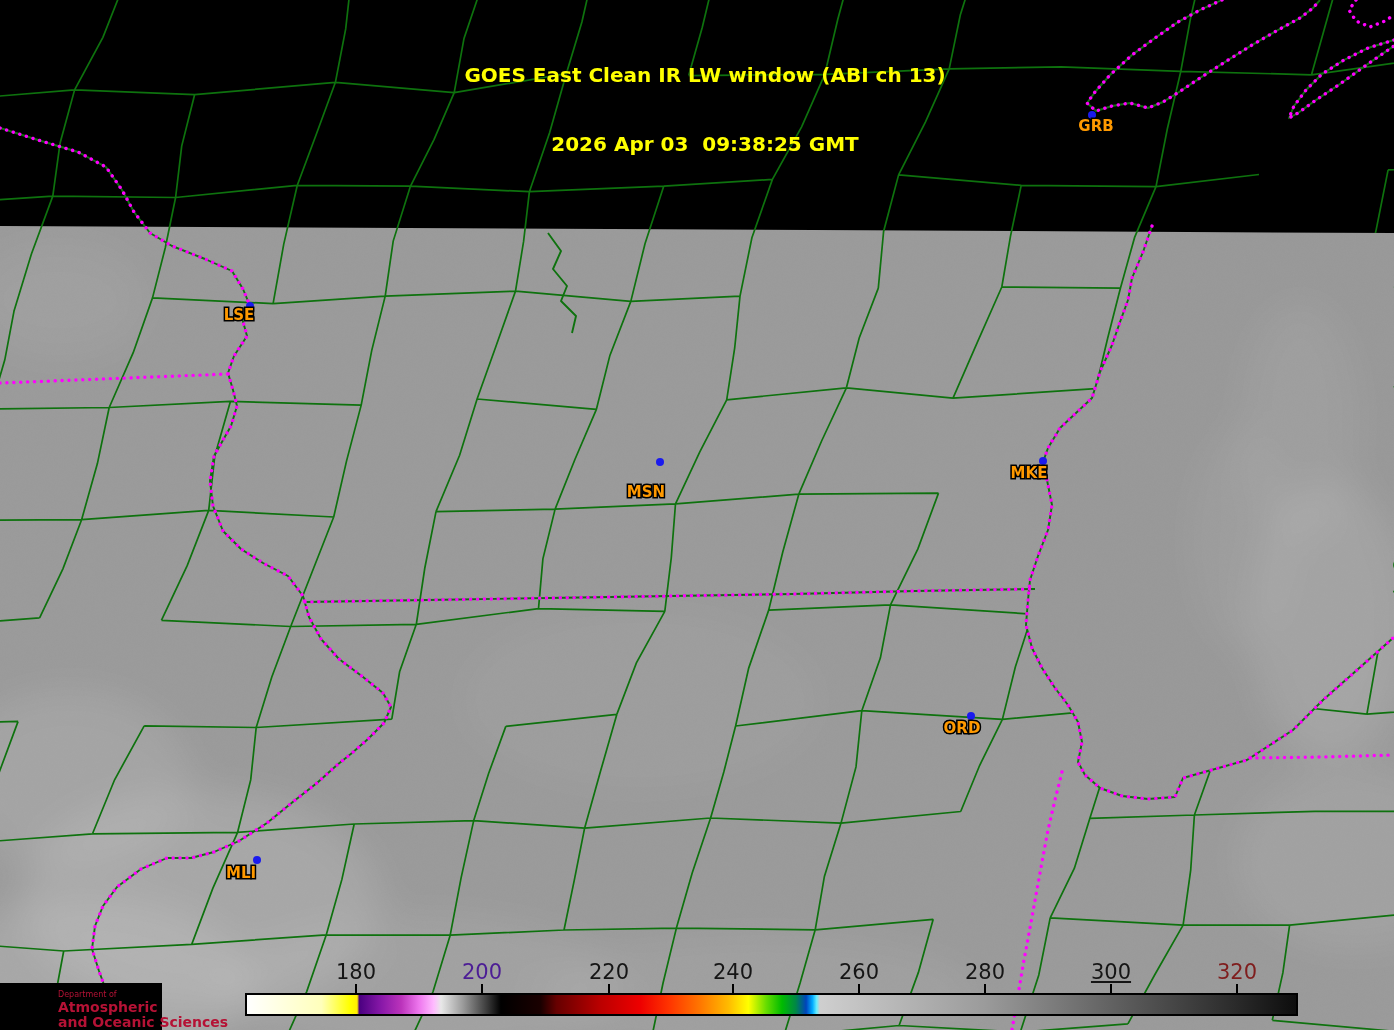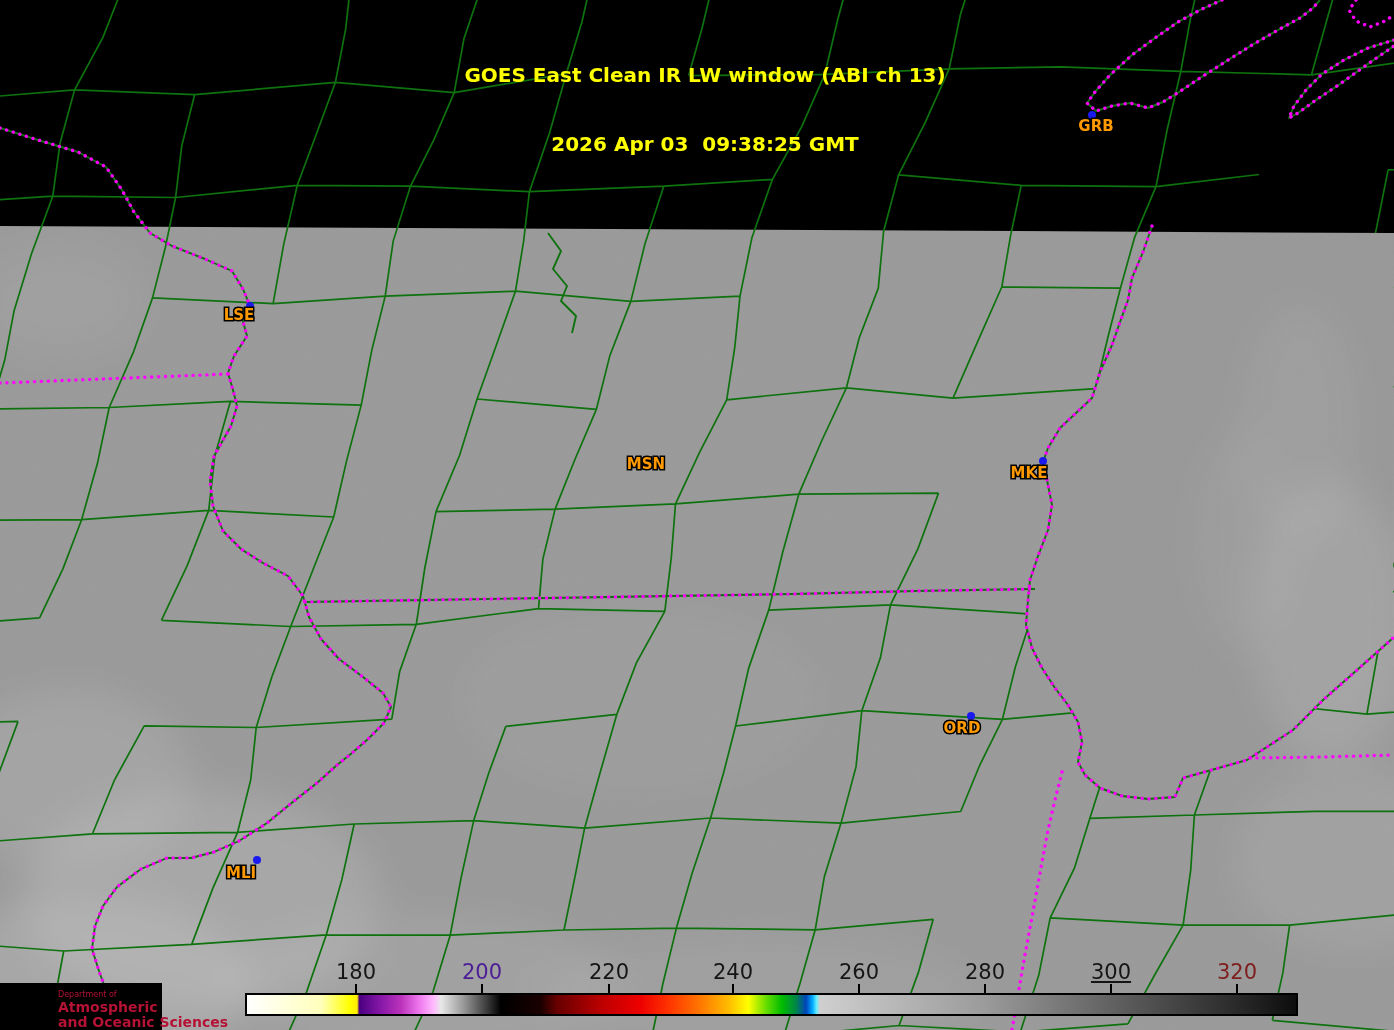--- a/index.html
+++ b/index.html
@@ -111,21 +111,21 @@
       <div class="station">
         <div class="station-dot" style="left: 1092px; top: 115px; background: rgb(26, 26, 238);"></div>
         <div class="station-label" style="left: 1096px; top: 126px; color: rgb(255, 153, 0);">GRB</div>
       </div>
       <div class="station">
         <div class="station-dot" style="left: 250px; top: 306px; background: rgb(26, 26, 238);"></div>
         <div class="station-label" style="left: 235px; top: 315px; color: rgb(255, 153, 0); padding-left: 8px;">LSE</div>
       </div>
       <div class="station">
         <div class="station-dot" style="left: 660px; top: 462px; background: rgb(26, 26, 238);"></div>
-        <div class="station-label" style="left: 646px; top: 464px; color: rgb(255, 153, 0);">MSN</div>
+        <div class="station-label" style="left: 646px; top: 492px; color: rgb(255, 153, 0);">MSN</div>
       </div>
       <div class="station">
         <div class="station-dot" style="left: 1043px; top: 461px; background: rgb(26, 26, 238);"></div>
         <div class="station-label" style="left: 1029px; top: 473px; color: rgb(255, 153, 0);">MKE</div>
       </div>
       <div class="station">
         <div class="station-dot" style="left: 971px; top: 716px; background: rgb(26, 26, 238);"></div>
         <div class="station-label" style="left: 962px; top: 728px; color: rgb(255, 153, 0);">ORD</div>
       </div>
       <div class="station">

